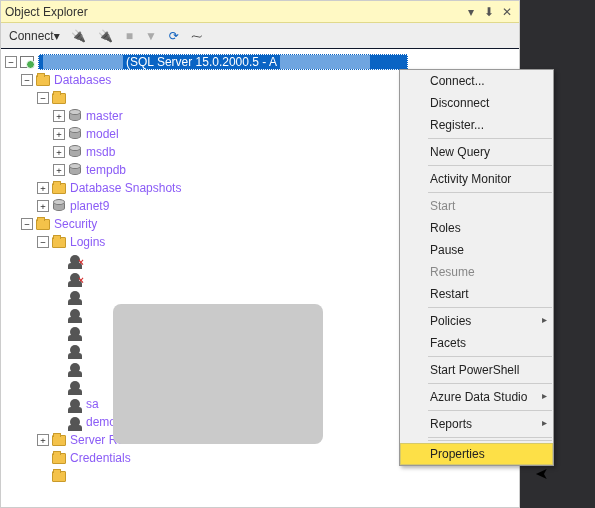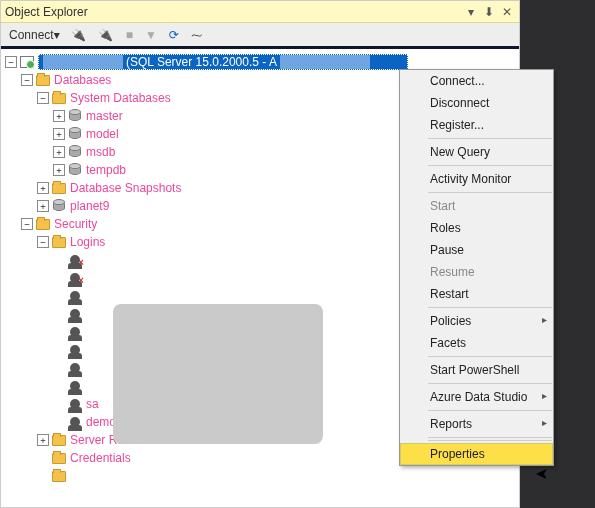--- a/index.html
+++ b/index.html
@@ -1,38 +1,38 @@
 <!DOCTYPE html>
 <html><head>
 <meta charset="utf-8">
 <style>
   * { box-sizing: border-box; font-family: "Segoe UI", Tahoma, sans-serif; font-size: 12px; }
   body { margin: 0; background: #2d2d30; width: 595px; height: 508px; position: relative; overflow: hidden; }
   .panel { position: absolute; left: 0; top: 0; width: 520px; height: 508px; background: #fff; border: 1px solid #ccc; }
   .title-bar { background: #fff9c4; height: 22px; display: flex; align-items: center; padding: 0 4px; border-bottom: 1px solid #e0d98c; }
   .title-text { flex: 1; font-weight: normal; color: #333; }
   .title-btn { width: 16px; height: 16px; display: flex; align-items: center; justify-content: center; color: #555; margin-left: 2px; cursor: default; }
-  .toolbar { background: #eee; height: 26px; display: flex; align-items: center; padding: 0 4px; border-bottom: 3px solid #0f172a; gap: 4px; }
+  .toolbar { background: #eee; height: 26px; display: flex; align-items: center; padding: 0 4px; border-bottom: 1px solid #0f172a; gap: 4px; }
   .tool-btn { height: 22px; padding: 0 4px; display: flex; align-items: center; justify-content: center; color: #333; }
   .tool-btn.disabled { color: #aaa; }
   .tree { padding: 4px 0 0 4px; overflow: hidden; height: calc(100% - 48px); position: relative; }
   .node { display: flex; align-items: center; height: 18px; white-space: nowrap; }
   .node .expander { width: 12px; height: 12px; border: 1px solid #888; display: inline-flex; align-items: center; justify-content: center; font-size: 9px; line-height: 9px; color: #333; background:#fff; margin-right: 2px; font-family: monospace; }
   .node .spacer { width: 14px; display: inline-block; }
   .node .icon { width: 16px; height: 14px; margin-right: 3px; display: inline-flex; align-items: center; justify-content: center; }
   .folder { width: 14px; height: 11px; background: #f4c24a; border: 1px solid #c99a2a; border-radius: 1px; position: relative; }
   .folder:before { content:""; position:absolute; top:-3px; left:0; width:6px; height:3px; background:#f4c24a; border:1px solid #c99a2a; border-bottom:none; border-radius:1px 1px 0 0; }
   .db { width: 12px; height: 10px; background: #aaa; border-radius: 6px/3px; border:1px solid #777; position: relative; }
   .db:before { content:""; position:absolute; left:-1px; right:-1px; top:-3px; height:4px; background:#ccc; border:1px solid #777; border-radius: 6px/3px; }
   .login-i { width: 10px; height: 10px; border-radius: 50%; background: #555; position: relative; }
   .login-i:after { content:""; position:absolute; top:8px; left:-2px; width:14px; height:6px; background:#555; border-radius: 3px 3px 0 0; }
   .login-red:before { content:"×"; position:absolute; left:8px; top:2px; color:#d32f2f; font-weight:bold; font-size:10px; }
   .srv { width: 14px; height: 12px; background:#fff; border:1px solid #777; position:relative; }
   .srv:after { content:""; position:absolute; right:-2px; bottom:-2px; width:7px; height:7px; border-radius:50%; background:#4caf50; border:1px solid #fff; }
-  .node-label { color: #ec4899; }
+  .node-label { color: #8b5cf6; }
   .selected { background: #0a64c4; color: #fff; padding: 0 4px; border:1px dotted #fff; }
   .selected .node-label { color:#fff; }
   .redacted { display:inline-block; background:#6fa5e0; height:14px; border-radius:1px; }
   
   .obscure { position:absolute; left:112px; top:255px; width:210px; height:140px; background:#cacaca; border-radius:8px; }
   
   .ctx-menu { position:absolute; left:399px; top:69px; width:155px; background:#f0f0f0; border:1px solid #999; box-shadow: 2px 2px 4px rgba(0,0,0,.3); z-index:10; }
   .ctx-item { padding: 4px 18px 4px 30px; color:#222; position:relative; }
   .ctx-item.disabled { color:#888; }
   .ctx-item.hover { background:#fde047; border: 1px solid #d6c96a; padding: 3px 17px 3px 29px; }
@@ -76,21 +76,20 @@
         <span class="icon">
           <span class="folder"></span>
         </span>
         <span class="node-label">Databases</span>
       </div>
     <div class="node" style="padding-left:32px;">
         <span class="expander">−</span>
         <span class="icon">
           <span class="folder"></span>
         </span>
-        <span class="node-label">System Databases</span>
       </div>
     <div class="node" style="padding-left:48px;">
         <span class="expander">+</span>
         <span class="icon">
           <span class="db"></span>
         </span>
         <span class="node-label">master</span>
       </div>
     <div class="node" style="padding-left:48px;">
         <span class="expander">+</span>

